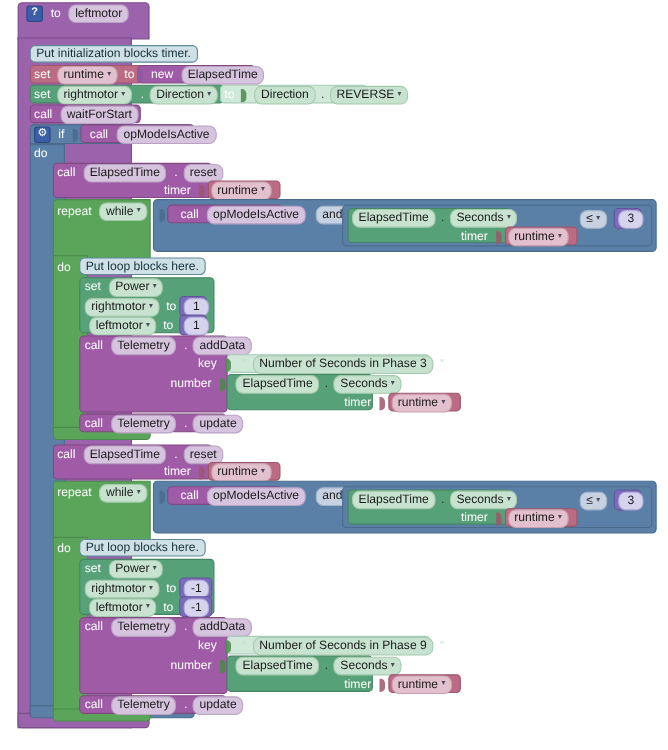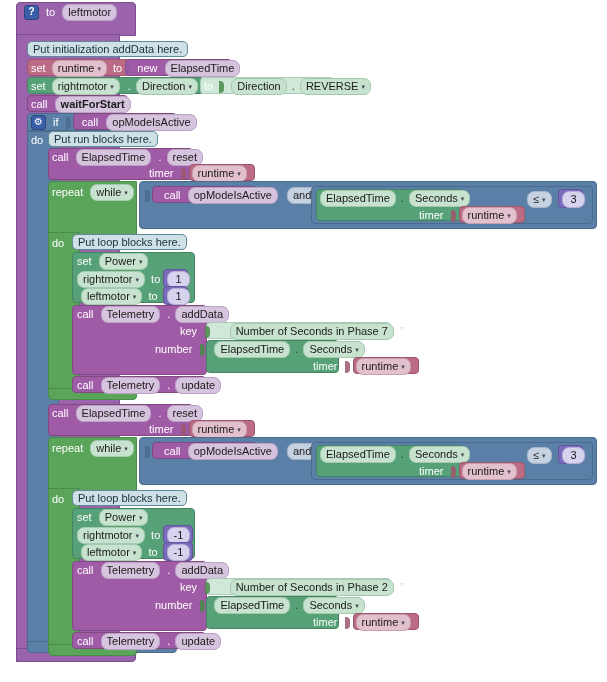--- a/index.html
+++ b/index.html
@@ -74,21 +74,21 @@
   <div class="blk purple" style="left:16px;top:2px;width:120px;height:34px;border-radius:4px 4px 0 0;"></div>
   <div class="blk purple" style="left:16px;top:34px;width:104px;height:628px;border-radius:0;"></div>
   <div class="blk purple" style="left:16px;top:648px;width:120px;height:14px;border-radius:0 0 4px 4px;"></div>
 
   <div class="row" style="left:24px;top:4px;">
     <span class="icn"><span class="gl">?</span></span>
     <span class="lbl" style="margin:0 4px;">to</span>
     <span class="fld">leftmotor</span>
   </div>
 
-  <div class="hint" style="left:27px;top:41px;">Put initialization addData here.</div>
+  <div class="hint" style="left:27px;top:41px;">Put initialization blocks timer.</div>
 
   <div class="blk pink" style="left:27px;top:59px;width:103px;height:17px;"></div>
   <div class="blk purple2" style="left:125px;top:59px;width:107px;height:17px;"></div>
   <div class="row" style="left:31px;top:60px;">
     <span class="lbl">set</span>
     <span class="fld p" style="margin:0 3px;"><span>runtime</span><span class="car">▾</span></span>
     <span class="lbl">to</span>
     <span class="plug"></span>
     <span class="lbl" style="margin:0 4px;">new</span>
     <span class="fld">ElapsedTime</span>
@@ -104,39 +104,38 @@
     <span class="lbl" style="margin:0 3px;">to</span>
     <span class="plug g"></span>
     <span class="fld g" style="margin-left:4px;">Direction</span>
     <span class="lbl dk" style="padding:0 2px;">.</span>
     <span class="fld g"><span>REVERSE</span><span class="car">▾</span></span>
   </div>
 
   <div class="blk purple2" style="left:27px;top:95px;width:101px;height:17px;"></div>
   <div class="row" style="left:31px;top:96px;">
     <span class="lbl">call</span>
-    <span class="fld" style="margin-left:4px;font-weight:bold;">waitForStart</span>
+    <span class="fld" style="margin-left:4px;">waitForStart</span>
   </div>
 
   <div class="blk blue" style="left:27px;top:113px;width:150px;height:18px;border-radius:4px 4px 0 0;"></div>
   <div class="blk blue" style="left:27px;top:131px;width:32px;height:520px;border-radius:0;"></div>
   <div class="blk blue" style="left:27px;top:641px;width:150px;height:12px;border-radius:0 0 4px 4px;"></div>
   <div class="blk purple2" style="left:73px;top:113px;width:103px;height:17px;"></div>
   <div class="row" style="left:31px;top:114px;">
     <span class="gear"><span class="gl">⚙</span></span>
     <span class="lbl" style="margin:0 4px;">if</span>
     <span class="plug b"></span>
     <span class="lbl" style="margin:0 5px 0 8px;">call</span>
     <span class="fld">opModeIsActive</span>
   </div>
   <div class="row" style="left:31px;top:133px;">
     <span class="lbl">do</span>
   </div>
 
-  <div class="hint" style="left:48px;top:131px;">Put run blocks here.</div>
 
   <div class="blk purple2" style="left:48px;top:148px;width:145px;height:32px;"></div>
   <div class="row" style="left:52px;top:149px;">
     <span class="lbl">call</span>
     <span class="fld" style="margin:0 2px 0 4px;">ElapsedTime</span>
     <span class="dot">.</span>
     <span class="fld">reset</span>
   </div>
   <div class="blk pink" style="left:189px;top:164px;width:66px;height:17px;"></div>
   <div class="row" style="left:149px;top:165px;">
@@ -219,21 +218,21 @@
     <span class="lbl">call</span>
     <span class="fld" style="margin:0 2px 0 4px;">Telemetry</span>
     <span class="dot">.</span>
     <span class="fld">addData</span>
   </div>
   <div class="blk" style="left:206px;top:322px;width:185px;height:17px;background:#cfe8d8;border:1px solid #a9cdb8;"></div>
   <div class="row" style="left:180px;top:323px;">
     <span class="lbl">key</span>
     <span class="plug g" style="margin-left:5px;"></span>
     <span class="quote" style="margin-left:7px;">”</span>
-    <span class="fld g" style="margin-left:3px;">Number of Seconds in Phase 7</span>
+    <span class="fld g" style="margin-left:3px;">Number of Seconds in Phase 3</span>
     <span class="quote" style="margin-left:3px;">”</span>
   </div>
   <div class="blk teal" style="left:206px;top:340px;width:133px;height:33px;"></div>
   <div class="row" style="left:155px;top:341px;">
     <span class="lbl">number</span>
     <span class="plug g" style="margin-left:5px;"></span>
     <span class="fld g" style="margin-left:6px;">ElapsedTime</span>
     <span class="lbl dk" style="padding:0 2px;">.</span>
     <span class="fld g"><span>Seconds</span><span class="car">▾</span></span>
   </div>
@@ -340,21 +339,21 @@
     <span class="lbl">call</span>
     <span class="fld" style="margin:0 2px 0 4px;">Telemetry</span>
     <span class="dot">.</span>
     <span class="fld">addData</span>
   </div>
   <div class="blk" style="left:206px;top:578px;width:185px;height:17px;background:#cfe8d8;border:1px solid #a9cdb8;"></div>
   <div class="row" style="left:180px;top:579px;">
     <span class="lbl">key</span>
     <span class="plug g" style="margin-left:5px;"></span>
     <span class="quote" style="margin-left:7px;">”</span>
-    <span class="fld g" style="margin-left:3px;">Number of Seconds in Phase 2</span>
+    <span class="fld g" style="margin-left:3px;">Number of Seconds in Phase 9</span>
     <span class="quote" style="margin-left:3px;">”</span>
   </div>
   <div class="blk teal" style="left:206px;top:596px;width:133px;height:33px;"></div>
   <div class="row" style="left:155px;top:597px;">
     <span class="lbl">number</span>
     <span class="plug g" style="margin-left:5px;"></span>
     <span class="fld g" style="margin-left:6px;">ElapsedTime</span>
     <span class="lbl dk" style="padding:0 2px;">.</span>
     <span class="fld g"><span>Seconds</span><span class="car">▾</span></span>
   </div>

